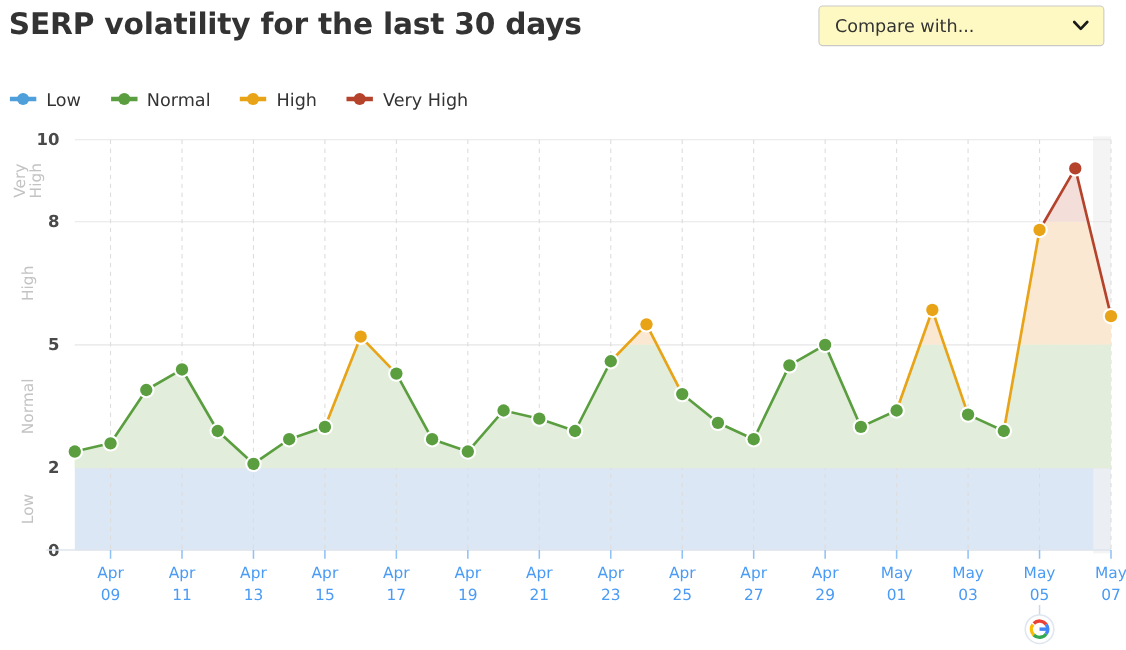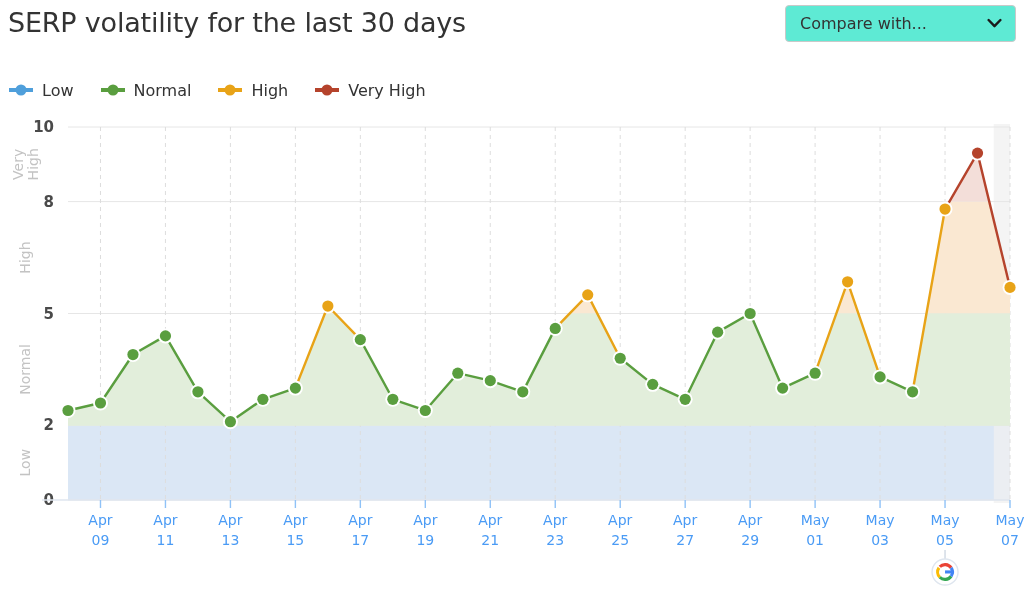--- a/index.html
+++ b/index.html
@@ -27,35 +27,35 @@
     left: 0;
     top: 0;
     width: 1024px;
     height: 52px;
   }
   .page-title {
     position: absolute;
     left: 8px;
     top: 7px;
     font-size: 27px;
-    font-weight: 400;
+    font-weight: 700;
     letter-spacing: -0.2px;
     color: #333333;
     white-space: nowrap;
   }
   .compare-select {
     position: absolute;
-    right: 8px;
+    right: 20px;
     top: 5px;
-    width: 231px;
+    width: 260px;
     height: 37px;
     box-sizing: border-box;
     border: 1px solid #c9c9c9;
     border-radius: 4px;
-    background: #5eead4;
+    background: #fef9c3;
     cursor: pointer;
   }
   .compare-label {
     position: absolute;
     left: 14px;
     top: 8px;
     font-size: 16px;
     color: #333333;
     white-space: nowrap;
   }

